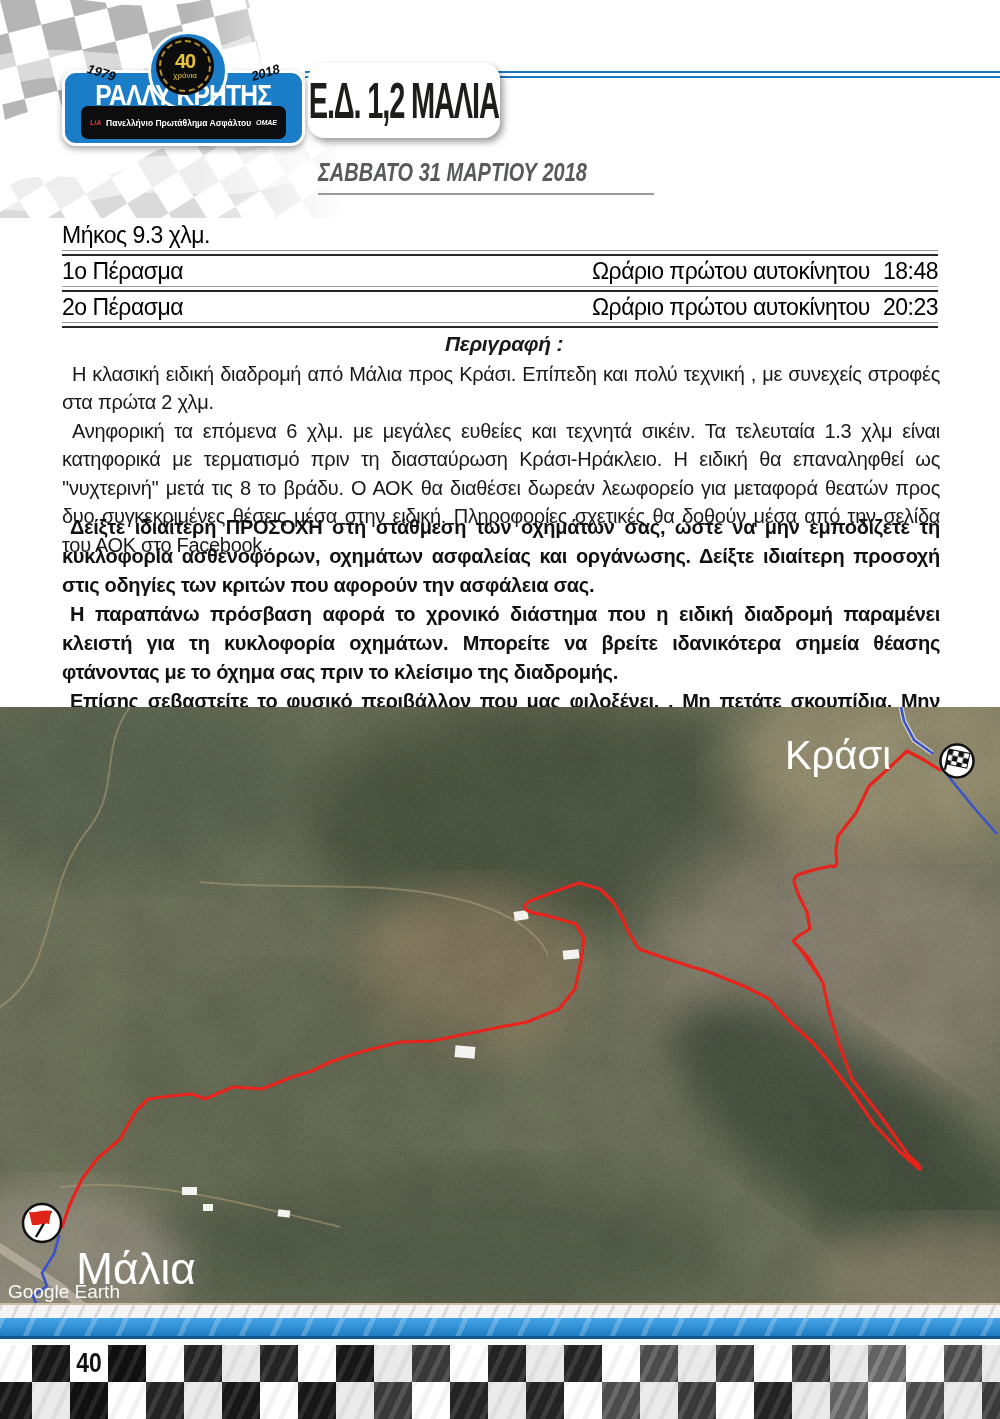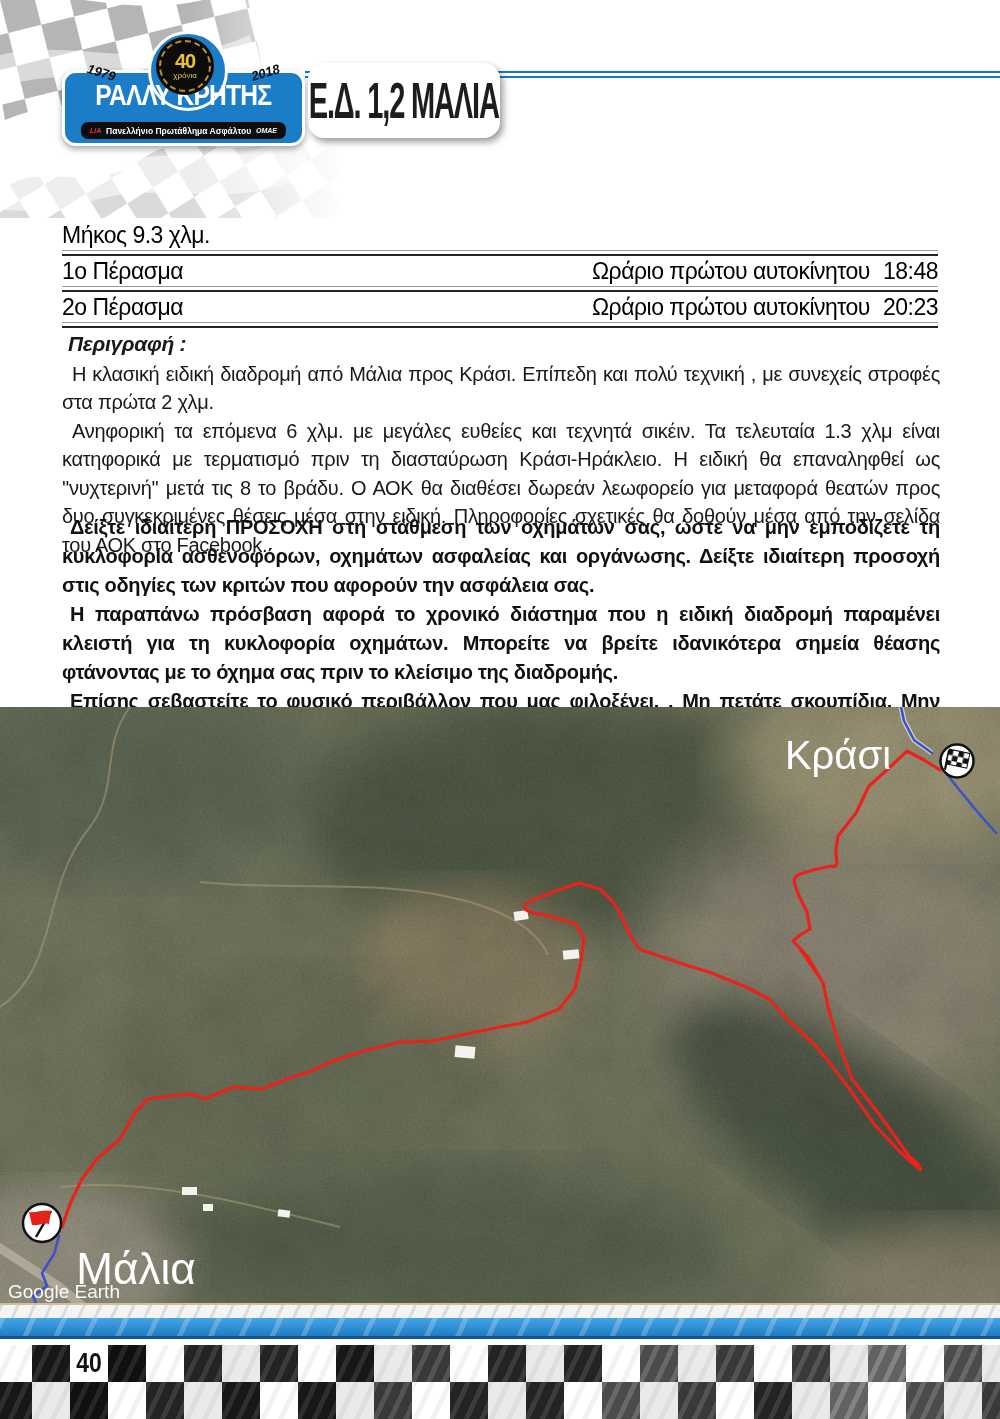--- a/index.html
+++ b/index.html
@@ -16,41 +16,41 @@
   .laurel{position:absolute;inset:3px;border:2px dashed #c9a32f;border-radius:50%;opacity:.9;}
   .m40{color:#e8c23a;font-size:20px;font-weight:bold;line-height:19px;letter-spacing:-1px;}
   .mxr{color:#e8c23a;font-size:8px;line-height:9px;}
   .yr{position:absolute;top:-8px;font-size:13px;font-weight:bold;color:#0c0c0c;font-style:italic;z-index:2;}
   .yrL{left:22px;transform:rotate(17deg);}
   .yrR{right:22px;transform:rotate(-17deg);}
   .plate-title{position:absolute;left:0;right:0;top:5px;text-align:center;color:#fff;
          font-size:30px;font-weight:bold;white-space:nowrap;}
   .plate-title span{display:inline-block;transform:scaleX(.82);letter-spacing:-1px;}
   .plate-strip{position:absolute;left:16px;right:16px;bottom:4px;height:17px;background:#0d0d0d;
-         border-radius:7px;display:flex;align-items:center;justify-content:space-between;padding:0 9px;z-index:4;}
+         border-radius:7px;display:flex;align-items:center;justify-content:space-between;padding:8px 9px;z-index:4;}
   .strip-mini{color:#fff;font-size:7px;font-style:italic;font-weight:bold;white-space:nowrap;}
   .strip-mini.red{color:#e03a3a;}
   .strip-center{color:#fff;font-size:8.5px;font-weight:bold;white-space:nowrap;}
   .blue-rule{position:absolute;left:305px;width:695px;background:#1878c2;height:2px;}
   .stage-plate{position:absolute;left:308px;top:63px;width:192px;height:75px;background:#fff;
          border-radius:16px;box-shadow:3px 4px 7px rgba(0,0,0,.4);z-index:5;
          display:flex;align-items:center;justify-content:center;}
   .stage-title{font-size:50px;font-weight:bold;color:#1d1d1b;white-space:nowrap;
          display:inline-block;transform:scaleX(.58);letter-spacing:-2px;}
   .date-wrap{position:absolute;left:318px;top:158px;border-bottom:2px solid #9a9a9a;padding-bottom:6px;}
   .date-text{display:inline-block;transform-origin:left;transform:scaleX(.8);font-size:25px;
          font-weight:bold;font-style:italic;color:#58595b;white-space:nowrap;letter-spacing:0px;}
   
   .info-table{position:absolute;left:62px;top:220px;width:876px;font-size:23px;letter-spacing:-0.5px;color:#000000;}
   .irow{display:flex;justify-content:space-between;align-items:baseline;height:28px;padding-top:2px;}
   .isep{height:3px;border-top:1px solid #9a9a9a;border-bottom:2px solid #262626;}
   .ir-right{display:flex;gap:13px;align-items:baseline;}
   
   .desc{position:absolute;left:62px;top:330px;width:878px;font-size:20px;line-height:28.5px;color:#191919;letter-spacing:-0.3px;}
-  .desc h3{margin:0 0 1px 6px;font-size:21px;font-style:italic;font-weight:bold;}
+  .desc h3{margin:0 0 1px 6px;font-size:21px;font-style:italic;font-weight:bold;text-align:center;}
   .desc p{margin:0;text-align:justify;text-indent:10px;}
   .notices{position:absolute;left:62px;top:513px;width:878px;font-size:20px;line-height:29px;
          font-weight:bold;color:#111;letter-spacing:-0.3px;}
   .notices p{margin:0;text-align:justify;text-indent:8px;}
   
   .map{position:absolute;left:0;top:707px;width:1000px;height:596px;}
   .maplbl{fill:#fff;font-family:"Liberation Sans",sans-serif;}
   .gearth{fill:#fff;opacity:.95;font-family:"Liberation Sans",sans-serif;}
   
   .f-hatch{position:absolute;left:0;top:1303px;width:1000px;height:15px;background:#f4f4f4;
@@ -115,20 +115,23 @@
       <span class="strip-mini red">LiA</span>
       <span class="strip-center">Πανελλήνιο Πρωτάθλημα Ασφάλτου</span>
       <span class="strip-mini">ΟΜΑΕ</span>
     </div>
   </div>
 
   <div class="stage-plate">
     <span class="stage-title">Ε.Δ. 1,2 ΜΑΛΙΑ</span>
   </div>
 
+  <div class="date-wrap">
+    <span class="date-text">ΣΑΒΒΑΤΟ 31 ΜΑΡΤΙΟΥ 2018</span>
+  </div>
 
   <div class="info-table">
     <div class="irow">
       <span>Μήκος 9.3 χλμ.</span>
     </div>
     <div class="isep"></div>
     <div class="irow">
       <span>1ο Πέρασμα</span>
       <span class="ir-right">
           <span>Ωράριο πρώτου αυτοκίνητου</span>

